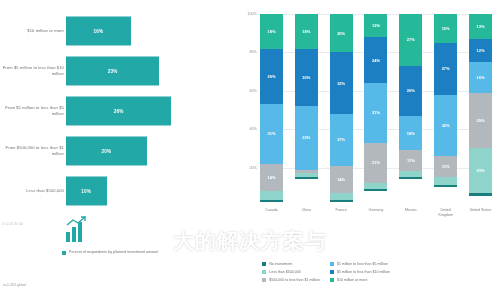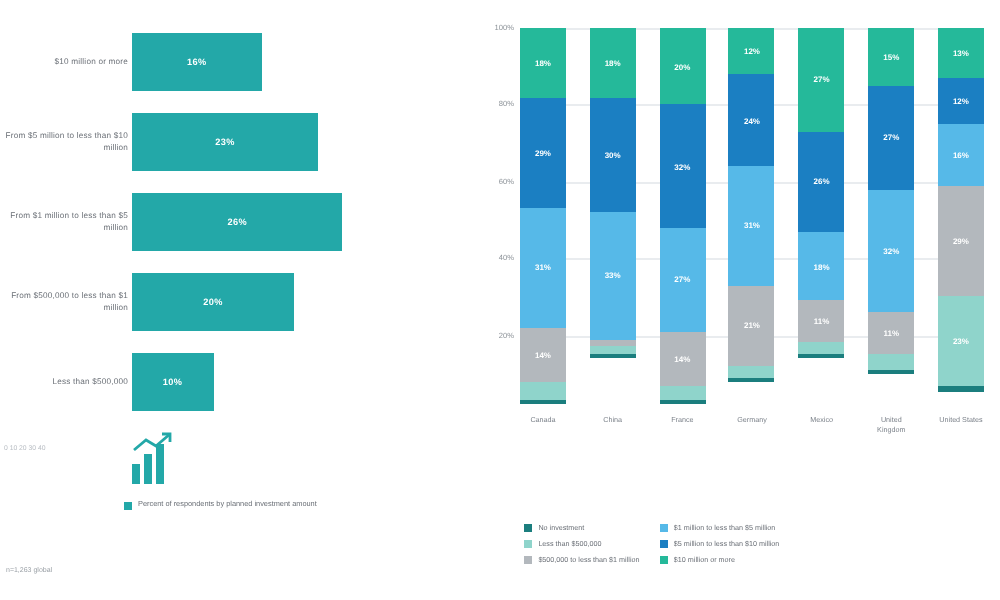--- a/index.html
+++ b/index.html
@@ -260,14 +260,17 @@
             <span class="lt">$5 million to less than $10 million</span>
           </div>
           <div class="litem">
             <span class="sw" style="background: rgb(37, 185, 154);"></span>
             <span class="lt">$10 million or more</span>
           </div>
         </div>
       </div>
   </div>
 
+  <div class="overlay-band">
+    <span class="overlay-text">大的解决方案与</span>
+  </div>
 
 </div>
 
 </body></html>

